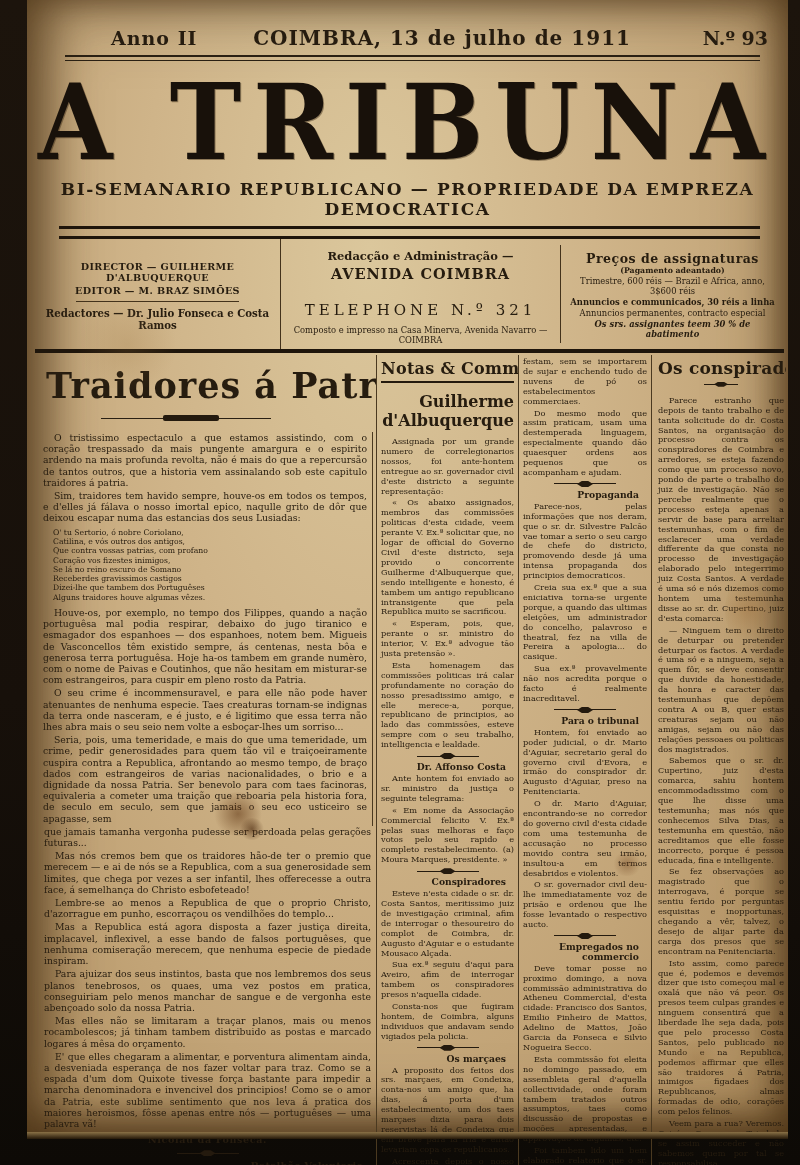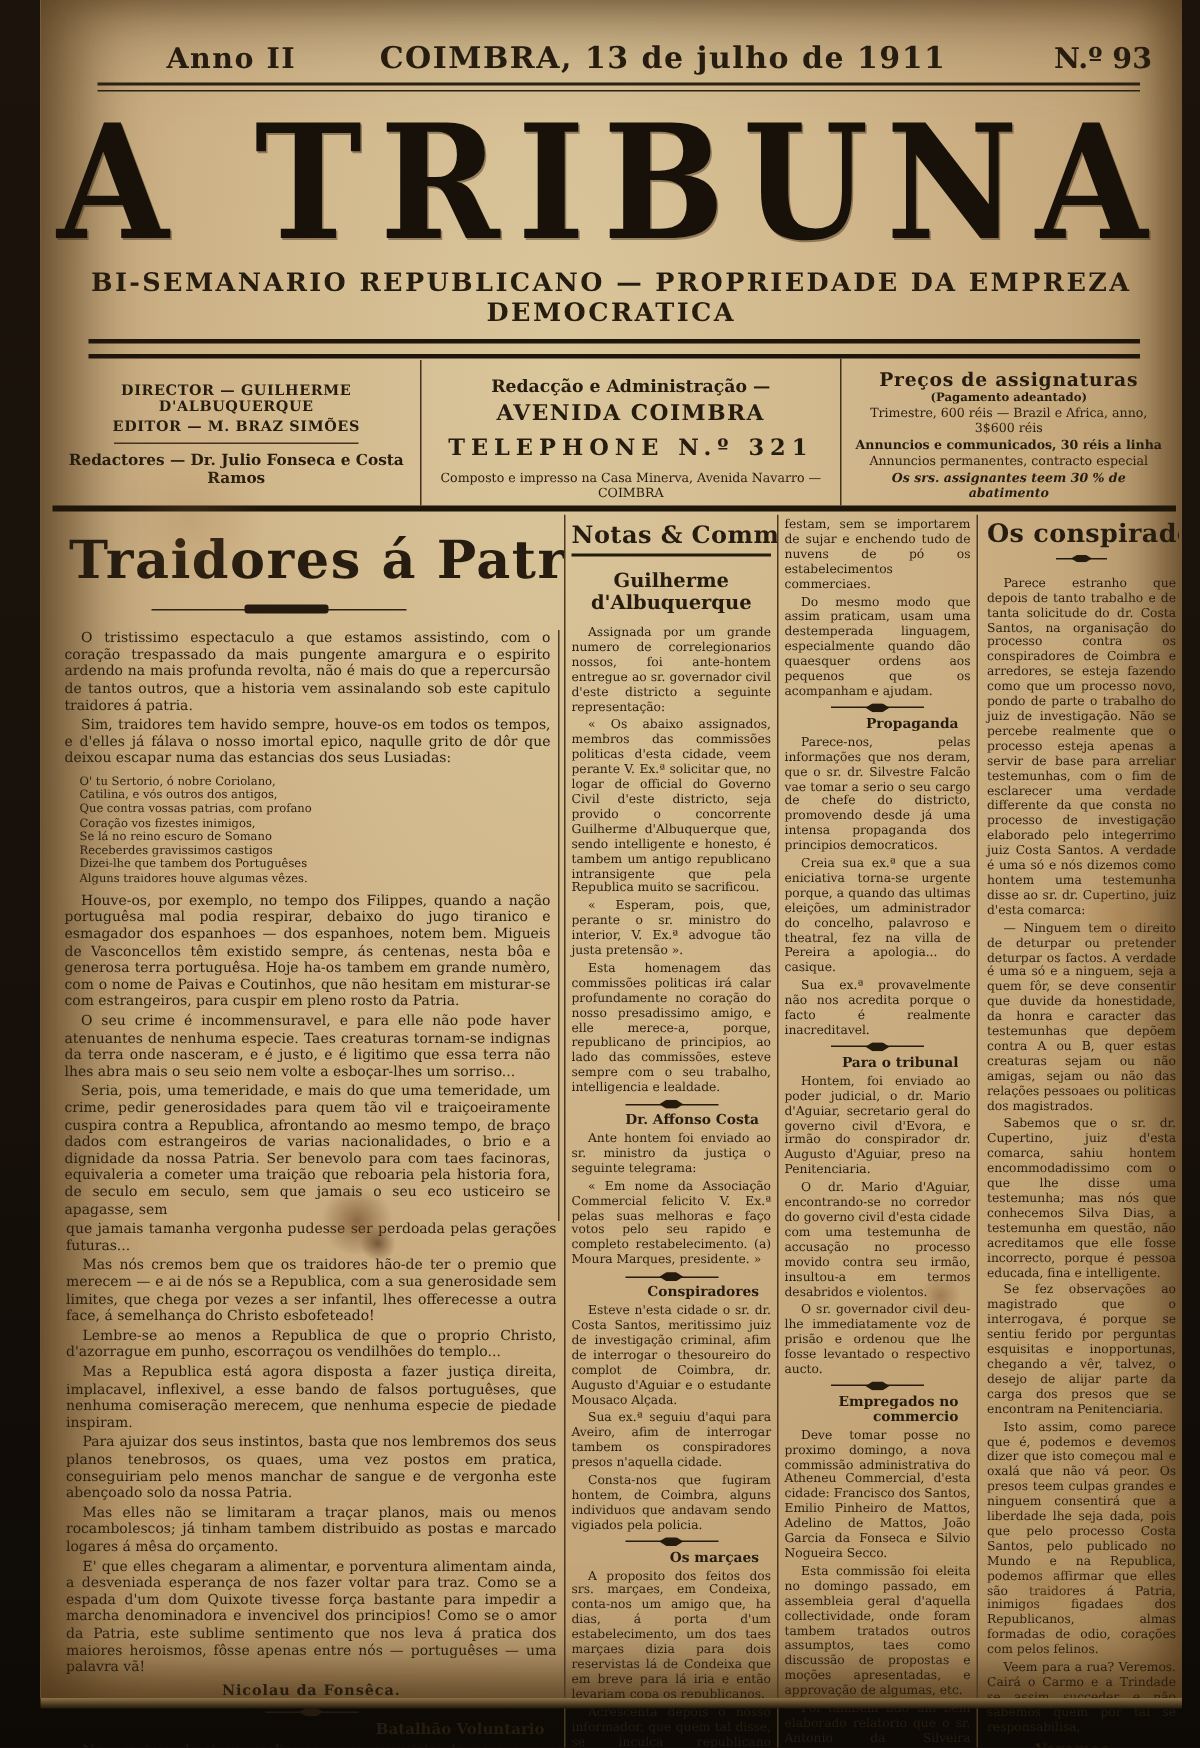--- a/index.html
+++ b/index.html
@@ -31,21 +31,21 @@
   .infobar{display:flex;margin:0 4px 0 8px;border-bottom:4px solid #1e150b;align-items:center;}
   .cell{padding:6px 6px 4px;box-sizing:border-box;}
   .cell + .cell{border-left:1px solid #43321b;}
   .c-left{flex:0 0 245px;text-align:center;font-weight:bold;}
   .c-left .ln1,.c-left .ln2{font-size:9.6px;letter-spacing:.4px;margin-top:2px;}
   .c-left .sep{width:70%;margin:5px auto;border-top:1px solid #43321b;}
   .c-left .ln3{font-size:10.2px;}
   .c-mid{flex:0 0 280px;text-align:center;}
   .c-mid .redaccao-label{font-size:11.5px;font-weight:bold;}
   .c-mid .redaccao-value{font-size:14.5px;font-weight:bold;letter-spacing:1px;}
-  .c-mid .telephone{font-size:15px;font-weight:bold;letter-spacing:4px;margin-top:5px;}
+  .c-mid .telephone{font-size:15px;font-weight:normal;letter-spacing:4px;margin-top:18px;}
   .c-mid .composto{font-size:8.4px;margin-top:6px;}
   .c-right{flex:1;text-align:center;}
   .c-right .pt{font-size:12.5px;font-weight:bold;letter-spacing:.5px;}
   .c-right .ps{font-size:7.8px;font-weight:bold;}
   .c-right .pl{font-size:8.4px;margin-top:1px;}
   .c-right .pl.b{font-weight:bold;}
   .c-right .pl.i{font-style:italic;font-weight:bold;}
 
   
   .cols{display:flex;margin:2px 2px 0 11px;height:844px;overflow:hidden;}
@@ -72,21 +72,21 @@
   .verse{font-size:7.7px;line-height:9.3px;margin:4px 0 5px 10px;white-space:pre-line;text-align:left;}
   .sig{text-align:center;font-weight:bold;font-size:9.6px;margin:5px 0 2px;letter-spacing:.6px;}
   .subhead{text-align:right;font-weight:bold;font-size:10px;margin:1px 8px 2px 0;text-indent:0;}
   .dense .subhead{font-size:9.2px;}
   .divider{height:8px;margin:4px auto 3px;width:62px;position:relative;}
   .dense .divider{margin:2px auto 2px;}
   .divider::before{content:"";position:absolute;left:0;right:0;top:3.5px;border-top:1px solid #241a0e;}
   .divider::after{content:"";position:absolute;left:50%;top:1px;transform:translateX(-50%);width:16px;height:6px;background:#241a0e;clip-path:polygon(0 50%,30% 0,70% 0,100% 50%,70% 100%,30% 100%);}
 
   .notas-head{font-weight:bold;font-size:16px;margin:2px 0 0;padding-bottom:3px;border-bottom:2px solid #241a0e;letter-spacing:.3px;white-space:nowrap;}
-  .byline{text-align:center;font-weight:bold;font-size:13px;margin:9px 0 7px;}
+  .byline{text-align:right;font-weight:bold;font-size:16px;margin:9px 0 7px;}
   .consp-head{font-weight:bold;font-size:17px;margin:3px 0 0;line-height:1.05;letter-spacing:.2px;white-space:nowrap;}
   .orn-sm{height:6px;margin:4px auto 8px;width:34px;position:relative;}
   .orn-sm::before{content:"";position:absolute;left:0;right:0;top:2.5px;border-top:1px solid #241a0e;}
   .orn-sm::after{content:"";position:absolute;left:50%;top:0;transform:translateX(-50%);width:14px;height:5px;background:#241a0e;clip-path:polygon(0 50%,30% 0,70% 0,100% 50%,70% 100%,30% 100%);}
 </style>
 </head>
 <body>
 
 <div class="scan">
   <div class="page">

